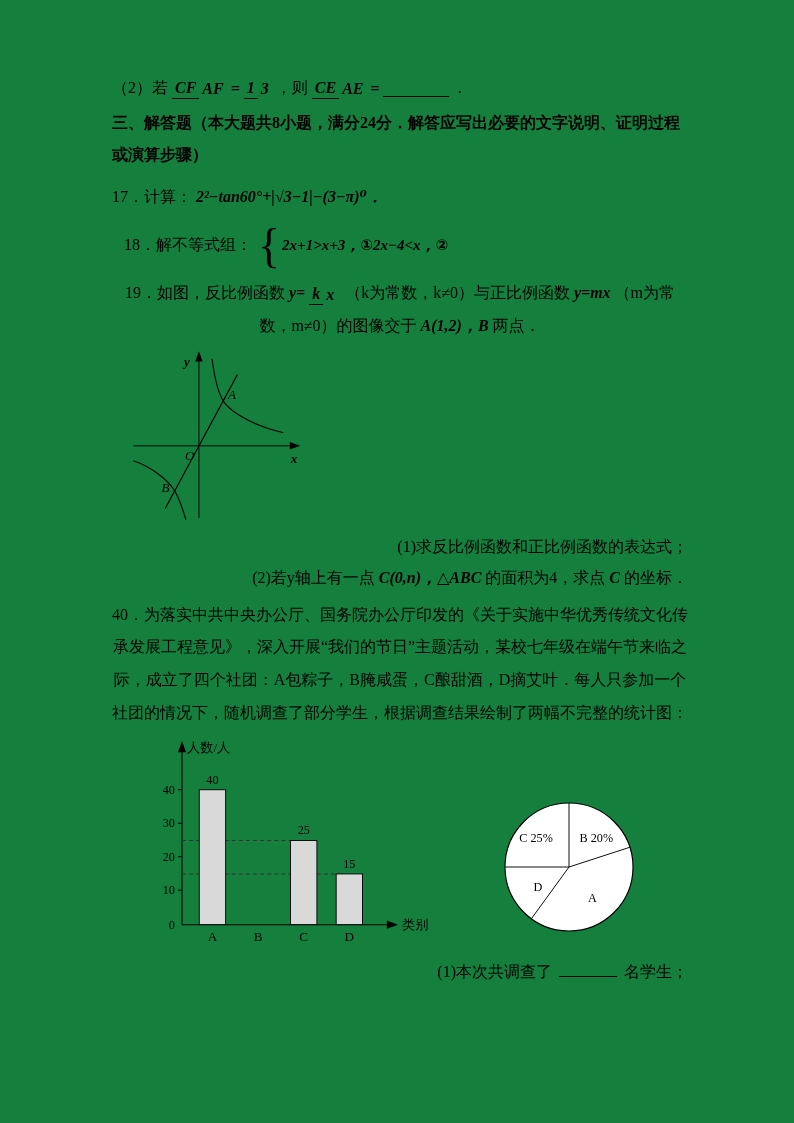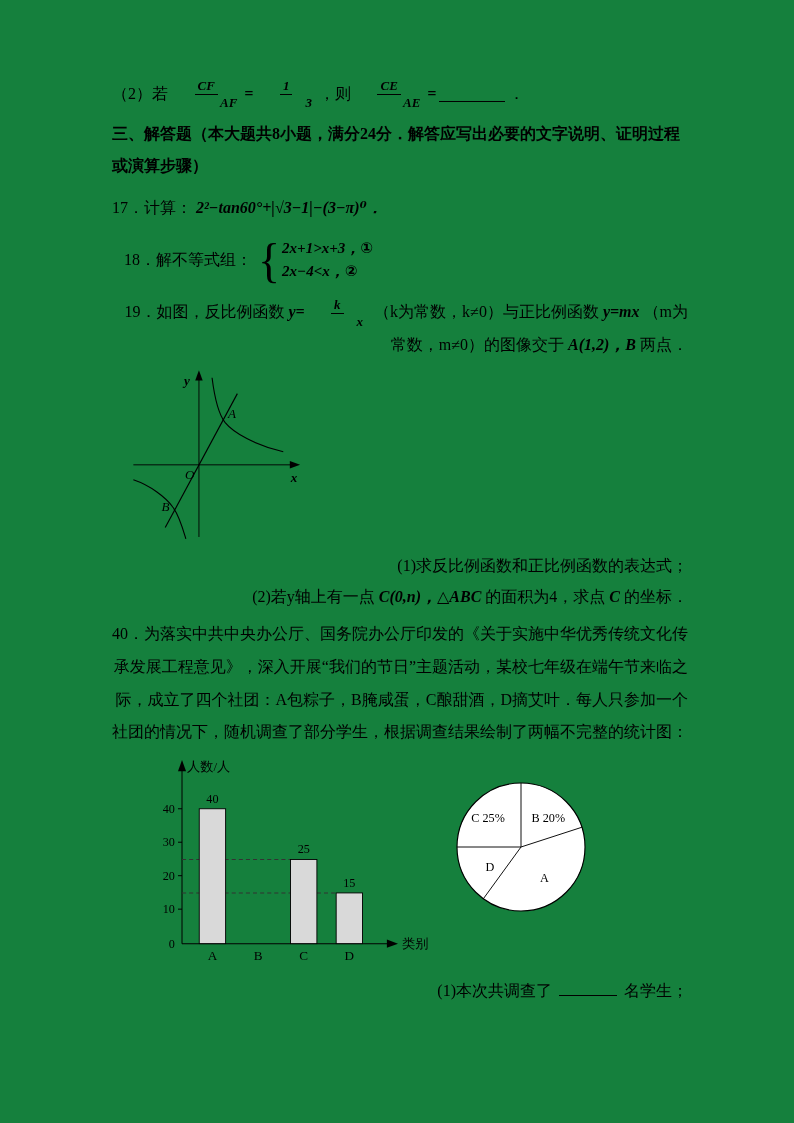--- a/index.html
+++ b/index.html
@@ -4,36 +4,36 @@
 <style>
   * { box-sizing: border-box; }
   html, body { margin: 0; padding: 0; background: #ffffff; }
   .page {
     width: 794px; height: 1123px; overflow: hidden;
     padding: 78px 106px 16px 112px;
     font-family: "Liberation Serif", "DejaVu Serif", "DejaVu Sans", serif;
     font-size: 16px; color: #000; background: #15803d;
   }
   .math { font-style: italic; font-weight: bold; font-family: "Liberation Serif", "DejaVu Serif", "DejaVu Sans", serif; }
-  .frac { display: inline-flex; flex-direction: column; align-items: center; vertical-align: middle; line-height: 1.2; font-size: 13px; margin: 0 4px; }
+  .frac { display: inline-flex; flex-direction: row; align-items: center; vertical-align: middle; line-height: 1.2; font-size: 16px; margin: 0 4px; }
   .frac .num { border-bottom: 1px solid #000; padding: 0 3px; }
-  .frac .den { padding: 0 3px; margin-left: 45px; }
+  .frac .den { padding: 0 3px; }
   .blank { display: inline-block; border-bottom: 1px solid #000; height: 1em; vertical-align: baseline; margin: 0 3px; }
   .blank.w66 { width: 66px; }
   .blank.w58 { width: 58px; }
   .line { margin: 10px 0; text-align: right; }
   .q2 { display: flex; align-items: center; margin: 0 0 8px 0; }
   .heading { font-weight: bold; line-height: 2.0; margin: 8px 0 4px 0; }
   .q17 { margin: 16px 0 18px 0; }
   .q18 { display: flex; align-items: center; margin: 8px 0 12px 12px; }
   .brace { font-size: 46px; font-weight: 400; line-height: 0.85; display: inline-block; margin-left: 6px; transform: scaleY(1.05); }
-  .sys { display: inline-flex; flex-direction: column; line-height: 1.55; font-size: 15px; margin-left: 2px; }
-  .para { line-height: 2.05; text-align: right; margin: 6px 0; }
+  .sys { display: inline-flex; flex-direction: row; line-height: 1.55; font-size: 15px; margin-left: 2px; }
+  .para { line-height: 2.05; text-align: center; margin: 6px 0; }
   .graph-wrap { margin: 4px 0 2px 12px; }
-  .charts-row { display: flex; align-items: flex-start; margin: 4px 0 6px 24px; }
+  .charts-row { display: flex; align-items: flex-end; gap: 48px; margin: 4px 0 6px 24px; }
   .pie-wrap { margin-top: 12px; }
   svg { font-family: "Liberation Serif", "DejaVu Serif", "DejaVu Sans", serif; }
   svg text { fill: #000; }
 </style>
 </head>
 <body>
 
 <div class="page">
 
   <div class="q2">

